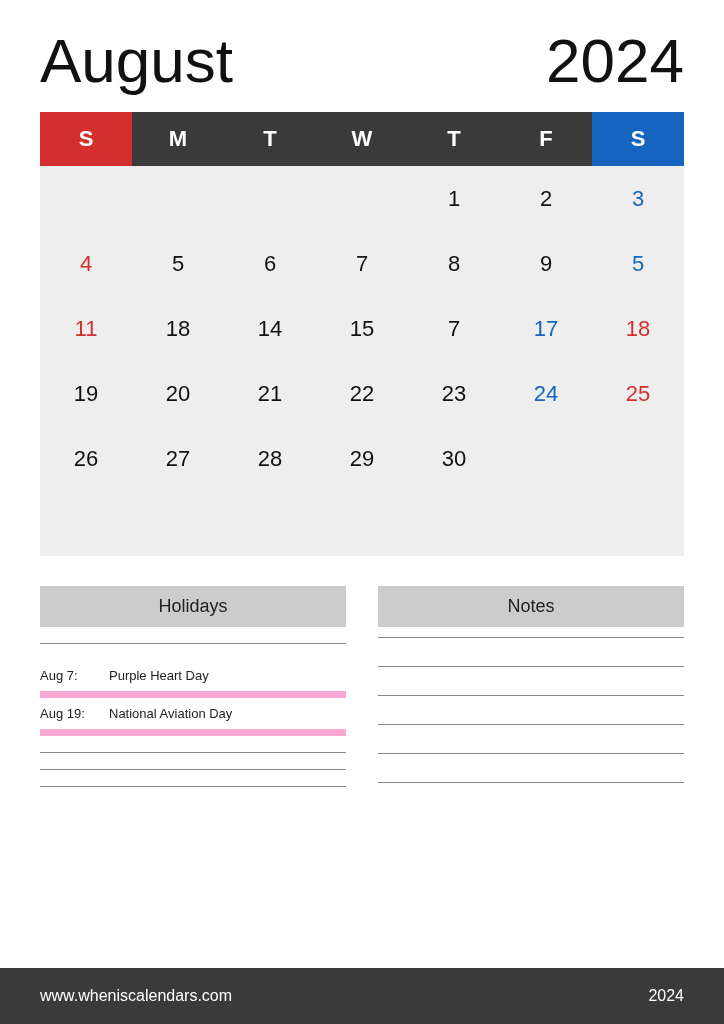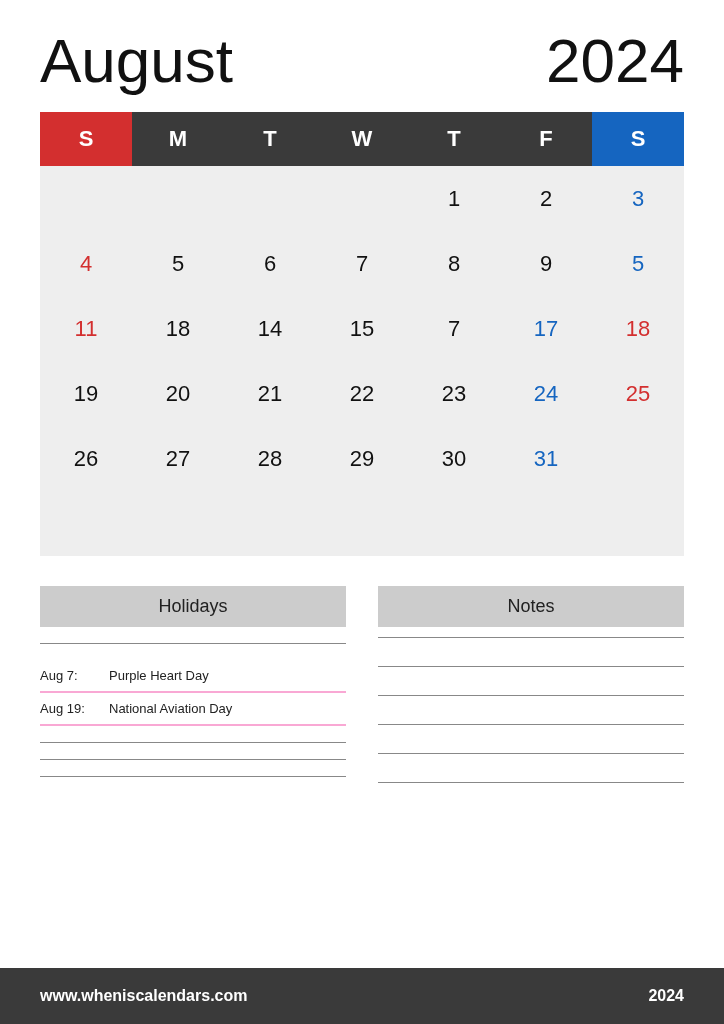--- a/index.html
+++ b/index.html
@@ -123,21 +123,21 @@
       color: #222;
       margin-bottom: 10px;
     }
 
     .holiday-item {
       display: flex;
       gap: 14px;
       padding: 8px 0 8px 0;
       font-size: 13px;
       color: #222;
-      border-bottom: 2px solid #f9a8d4;
+      border-bottom: 7px solid #f9a8d4;
     }
 
     .holiday-date {
       min-width: 55px;
       font-weight: 400;
     }
 
     .holiday-name {
       font-weight: 400;
     }
@@ -163,21 +163,20 @@
       position: absolute;
       bottom: 0;
       left: 0;
       right: 0;
       background: #3a3a3a;
       display: flex;
       justify-content: space-between;
       align-items: center;
       padding: 28px 40px;
       height: 46px;
-      font-weight: bold;
     }
 
     .footer-url {
       color: #ffffff;
       font-size: 16px;
     }
 
     .footer-year {
       color: #ffffff;
       font-size: 16px;
@@ -230,21 +229,20 @@
         <div class="cal-cell">21</div>
         <div class="cal-cell">22</div>
         <div class="cal-cell">23</div>
         <div class="cal-cell saturday">24</div>
         <div class="cal-cell sunday">25</div>
         <div class="cal-cell">26</div>
         <div class="cal-cell">27</div>
         <div class="cal-cell">28</div>
         <div class="cal-cell">29</div>
         <div class="cal-cell">30</div>
-        <div class="cal-cell saturday">31</div>
         <div class="cal-cell empty"></div>
         <div class="cal-cell empty"></div>
         <div class="cal-cell empty"></div>
         <div class="cal-cell empty"></div>
         <div class="cal-cell empty"></div>
         <div class="cal-cell empty"></div>
         <div class="cal-cell empty"></div>
       </div>
   </div>
 

